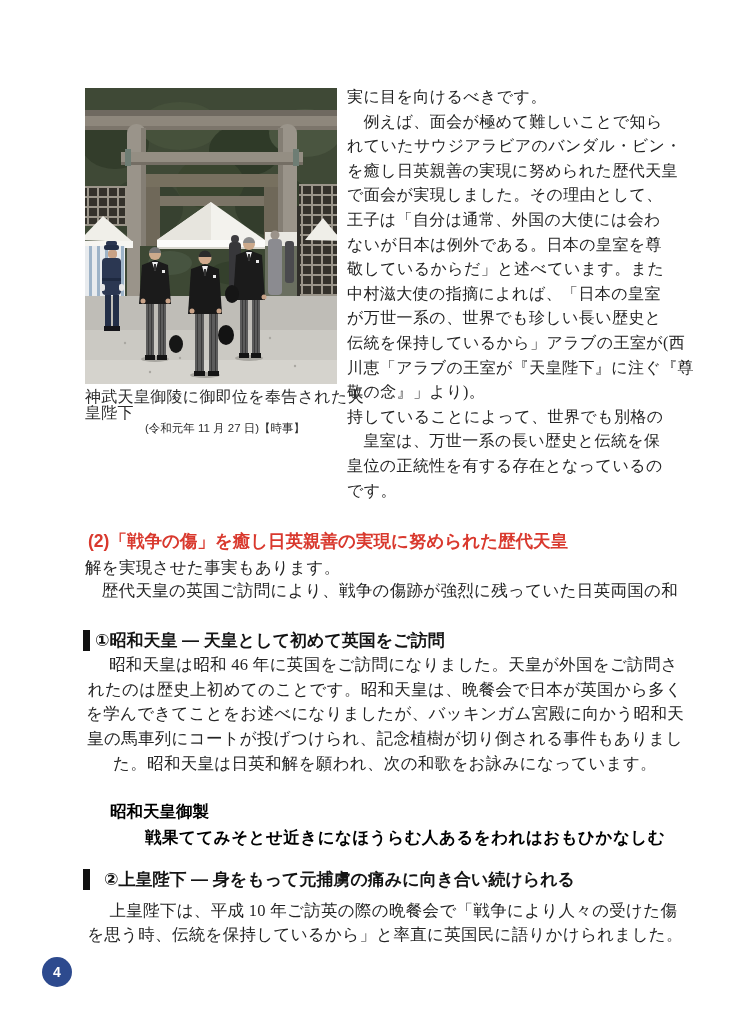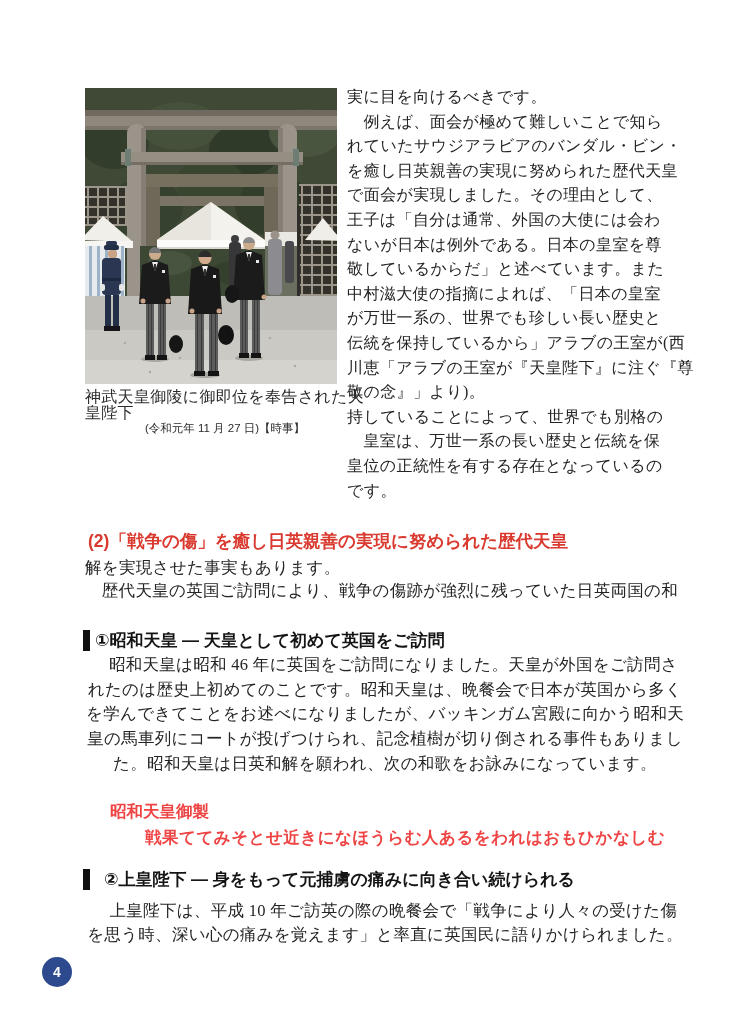--- a/index.html
+++ b/index.html
@@ -35,21 +35,21 @@
   .sub1-heading { top:629px; }
   .sub2-heading { top:868px;gap:9px; }
   .sub-body { position:absolute; left:85px; width:600px;
     font-size:16.5px; letter-spacing:0.3px; }
   .sub1-body { top:653px; line-height:24.7px; }
   .sub2-body { top:899px; line-height:23.5px; }
   .sub-body .line { white-space:nowrap;text-align:center; }
   
   .poem { position:absolute; left:110px; top:798px;
     font-family:"Liberation Sans","DejaVu Sans",sans-serif; font-weight:bold;
-    font-size:16.5px; color:#ef4444; }
+    font-size:16.5px; color:#000000; }
   .poem .poem-title { line-height:26px; }
   .poem .poem-verse { line-height:27px; margin-left:35px; white-space:nowrap; letter-spacing:0.5px; }
   
   .page-badge { position:absolute; left:42px; top:957px; width:30px; height:30px;
     border-radius:50%; background:var(--badge-blue,#2d4a8e);
     display:flex; align-items:center; justify-content:center;
     font-family:"Liberation Sans","DejaVu Sans",sans-serif;
     font-size:14px; font-weight:bold; color:#fff; }
 </style>
 </head>
@@ -320,20 +320,20 @@
     <div class="poem-verse">戦果ててみそとせ近きになほうらむ人あるをわれはおもひかなしむ</div>
   </div>
 
   <div class="sub-heading sub2-heading">
     <span class="bar"></span>
     <span>②上皇陛下 ― 身をもって元捕虜の痛みに向き合い続けられる</span>
   </div>
 
   <div class="sub-body sub2-body">
       <div class="line">　上皇陛下は、平成 10 年ご訪英の際の晩餐会で「戦争により人々の受けた傷</div>
-      <div class="line">を思う時、深い心の痛みを覚えます」と率直に英国民に語りかけられました。</div>
+      <div class="line">を思う時、伝統を保持しているから」と率直に英国民に語りかけられました。</div>
     </div>
 
   <div class="page-badge">
     <span>4</span>
   </div>
 
 </div>
 
 </body></html>

